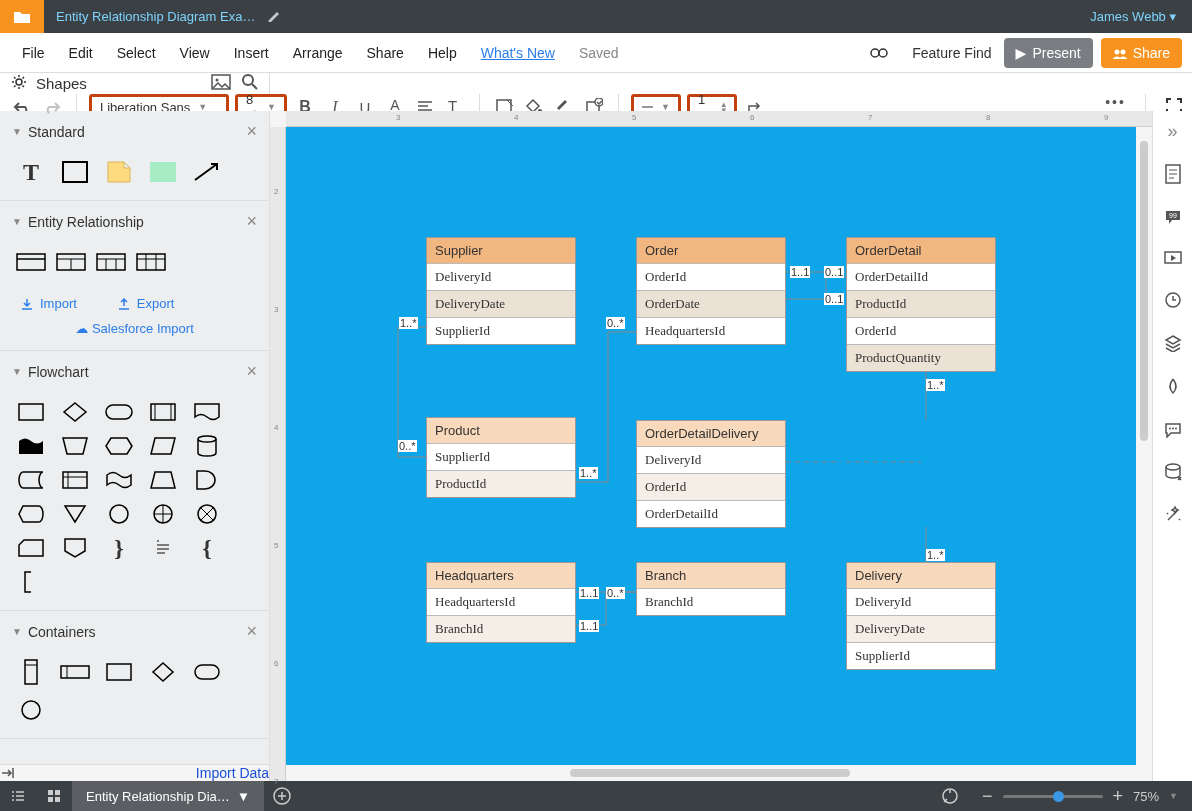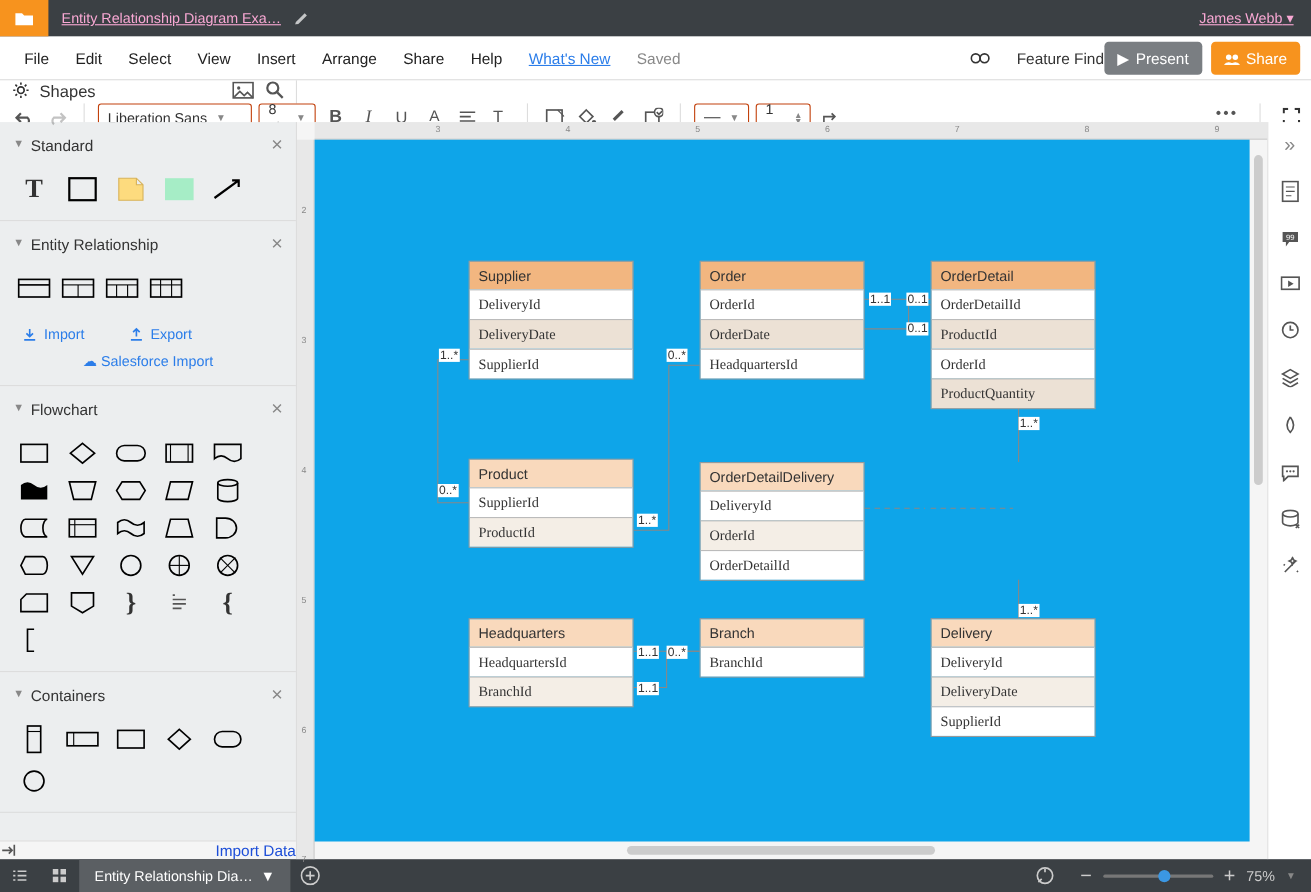--- a/index.html
+++ b/index.html
@@ -1,40 +1,40 @@
 <!DOCTYPE html>
 <html><head>
 <meta charset="utf-8">
 <style>
 * { box-sizing: border-box; margin: 0; padding: 0; }
 body { font-family: -apple-system, BlinkMacSystemFont, "Segoe UI", Arial, sans-serif; font-size: 13px; color: #333; background: #fff; overflow: hidden; width: 1192px; height: 811px; }
-.titlebar { height: 33px; background: #3b4044; display: flex; align-items: center; color: #f9a8d4; text-decoration: underline; }
+.titlebar { height: 33px; background: #3b4044; display: flex; align-items: center; color: #7dd3fc; }
 .titlebar .folder { width: 44px; height: 33px; background: #f7931e; display: flex; align-items: center; justify-content: center; }
 .titlebar .docname { padding: 0 12px; font-size: 13px; }
 .titlebar .edit-pen { opacity: .7; cursor: pointer; }
 .titlebar .spacer { flex: 1; }
 .titlebar .user { padding: 0 16px; font-size: 13px; }
 .menubar { height: 40px; border-bottom: 1px solid #ddd; display: flex; align-items: center; padding: 0 10px; }
 .menubar .m { padding: 0 12px; font-size: 14px; color: #222; cursor: pointer; }
 .menubar .m.link { color: #2b7de9; text-decoration: underline; }
 .menubar .m.saved { color: #888; }
 .menubar .flex { flex: 1; }
-.menubar .ff { display: flex; align-items: center; gap: 22px; color: #333; font-size: 14px; }
+.menubar .ff { display: flex; align-items: center; gap: 22px; color: #333; font-size: 14px; padding-right: 12px; }
 .btn { height: 30px; border-radius: 4px; padding: 0 12px; display: inline-flex; align-items: center; gap: 6px; font-size: 14px; cursor: pointer; }
 .btn.gray { background: #7a7e82; color: #fff; }
 .btn.orange { background: #f7931e; color: #fff; margin-left: 8px; }
 .toprow { display: flex; height: 38px; flex-direction: column; }
 .shapes-hdr { width: 270px; border-right: 1px solid #ddd; display: flex; align-items: center; padding: 0 10px; }
 .shapes-hdr .gear { margin-right: 8px; }
 .shapes-hdr .lbl { font-size: 15px; font-weight: 500; flex: 1; }
 .shapes-hdr .ico { margin-left: 10px; color: #555; cursor: pointer; }
 .toolbar { flex: 1; display: flex; align-items: center; padding: 0 10px; gap: 6px; border-bottom: 1px solid #ddd; }
 .tb-ico { width: 24px; height: 24px; display: inline-flex; align-items: center; justify-content: center; cursor: pointer; color: #555; }
 .tb-sep { width: 1px; height: 26px; background: #ddd; margin: 0 6px; }
-.sel { height: 26px; border: 1px solid #c2410c; border-radius: 3px; background: #fff; display: inline-flex; align-items: center; padding: 0 8px; font-size: 13px; gap: 8px; }
+.sel { height: 26px; border: 3px solid #c2410c; border-radius: 3px; background: #fff; display: inline-flex; align-items: center; padding: 0 8px; font-size: 13px; gap: 8px; }
 .sel.font { width: 140px; }
 .sel.pt { width: 52px; }
 .sel.line { width: 50px; }
 .sel.px { width: 50px; }
 .chev { font-size: 9px; color: #888; }
 .more { margin-left: auto; display: flex; flex-direction: column; align-items: center; font-size: 9px; color: #555; cursor: pointer; padding: 0 4px; }
 .more .dots { letter-spacing: 2px; font-size: 14px; }
 .fullscreen { margin-left: 8px; cursor: pointer; }
 .main { display: flex; height: calc(811px - 33px - 40px - 38px - 30px); }
 .sidebar { width: 270px; background: #eceeef; border-right: 1px solid #ddd; overflow-y: auto; display: flex; flex-direction: column; }

